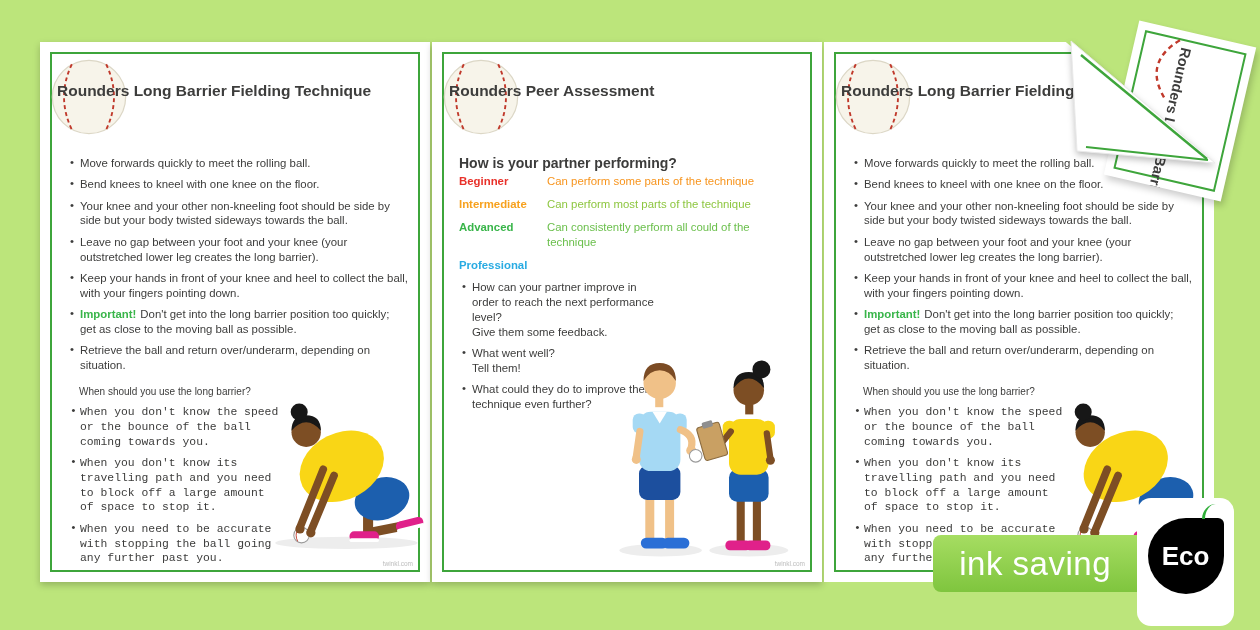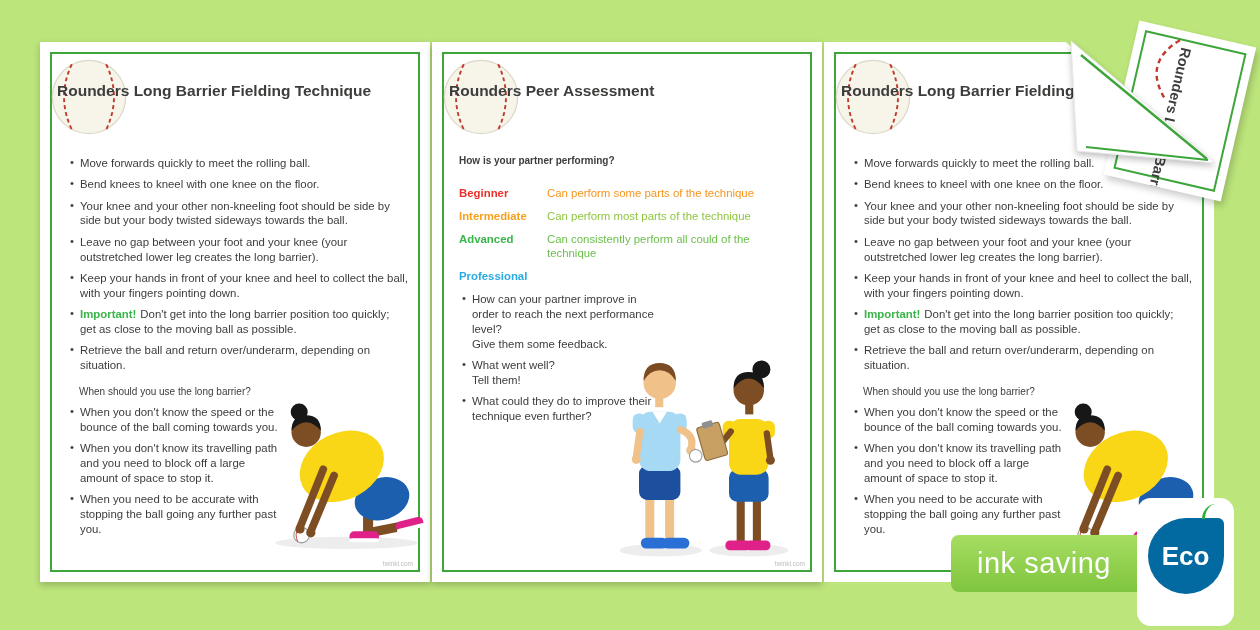--- a/index.html
+++ b/index.html
@@ -23,47 +23,47 @@
   .ball-icon{position:absolute;top:16px;left:10px;width:78px;height:78px;}
   .card-title{position:absolute;left:17px;right:12px;top:40px;z-index:2;
     font-size:15.5px;font-weight:bold;color:#3d3d3c;white-space:nowrap;}
   .content{position:absolute;left:27px;right:20px;top:112px;bottom:18px;
     font-size:11.4px;line-height:1.3;}
   ul.bl{list-style:none;margin:2px;padding:0;}
   ul.bl>li{position:relative;padding-left:11px;margin-bottom:6.5px;}
   ul.bl>li::before{content:"\2022";position:absolute;left:1px;top:-1px;}
   .imp{font-weight:bold;margin-right:4px;}
   .subhead{font-weight:normal;font-size:10px;margin:12px 12px 7px;}
-  .narrow{width:212px;}
+  .narrow{width:212px;font-family:Liberation Mono, monospace;}
   .kneel-illu{position:absolute;right:0;bottom:14px;width:178px;height:205px;z-index:1;}
   .watermark{position:absolute;right:17px;bottom:15px;font-size:6.5px;color:#bcbcbc;z-index:2;}
   
-  .q{font-weight:bold;font-size:10px;margin:0 0 19px;}
+  .q{font-weight:bold;font-size:14px;margin:0 0 2px;}
   .level-row{display:grid;grid-template-columns:84px 232px;column-gap:4px;margin-bottom:8px;}
   .level-label{font-weight:bold;}
   .assess-bullets{width:205px;margin-top:14px;}
   .assess-bullets>li{white-space:pre-line;margin-bottom:9px;}
   .duo-illu{position:absolute;right:12px;bottom:8px;width:207px;height:258px;}
   
   .peek{position:absolute;top:-10px;right:-26px;width:120px;height:158px;background:#fff;
     transform:rotate(13deg);box-shadow:3px 4px 7px rgba(0,0,0,.2);overflow:hidden;z-index:5;}
   .peek-frame{position:absolute;inset:8px;border:2px solid #3ea53b;}
   .peek-title{position:absolute;top:16px;left:44px;writing-mode:vertical-rl;
     font-weight:bold;font-size:14.5px;color:#3d3d3c;white-space:nowrap;}
   .peek-stitch{position:absolute;top:6px;left:4px;width:46px;height:70px;}
   .fold-svg{position:absolute;top:-3px;right:-3px;width:158px;height:140px;z-index:6;
     filter:drop-shadow(0 3px 3px rgba(0,0,0,.25));}
   
   .badge-band{position:absolute;right:123px;bottom:38px;height:57px;padding:0 26px;
     display:flex;align-items:center;z-index:3;
     background:linear-gradient(180deg,#a6dd62,#7fc53e);border-radius:8px 0 0 8px;}
-  .badge-band span{color:#fff;font-size:29px;letter-spacing:.5px;}
+  .badge-band span{color:#fff;font-size:33px;letter-spacing:.5px;}
   .badge-panel{position:absolute;right:26px;bottom:4px;width:97px;height:128px;
     background:#fff;border-radius:14px;z-index:3;}
-  .eco-leaf{position:relative;width:76px;height:76px;margin:20px auto 0;background:#0369a1;
+  .eco-leaf{position:relative;width:76px;height:76px;margin:20px auto 0;background:#000000;
     border-radius:50% 6px 50% 50%;display:flex;align-items:center;justify-content:center;}
   .eco-leaf span{color:#fff;font-size:26px;font-weight:bold;}
   .eco-stem{position:absolute;top:-14px;right:8px;width:14px;height:15px;
     border-left:3.5px solid #2fae38;border-radius:100% 0 0 0;}
 </style>
 </head>
 <body>
 
 <svg width="0" height="0" style="position:absolute" aria-hidden="true">
   <defs>

